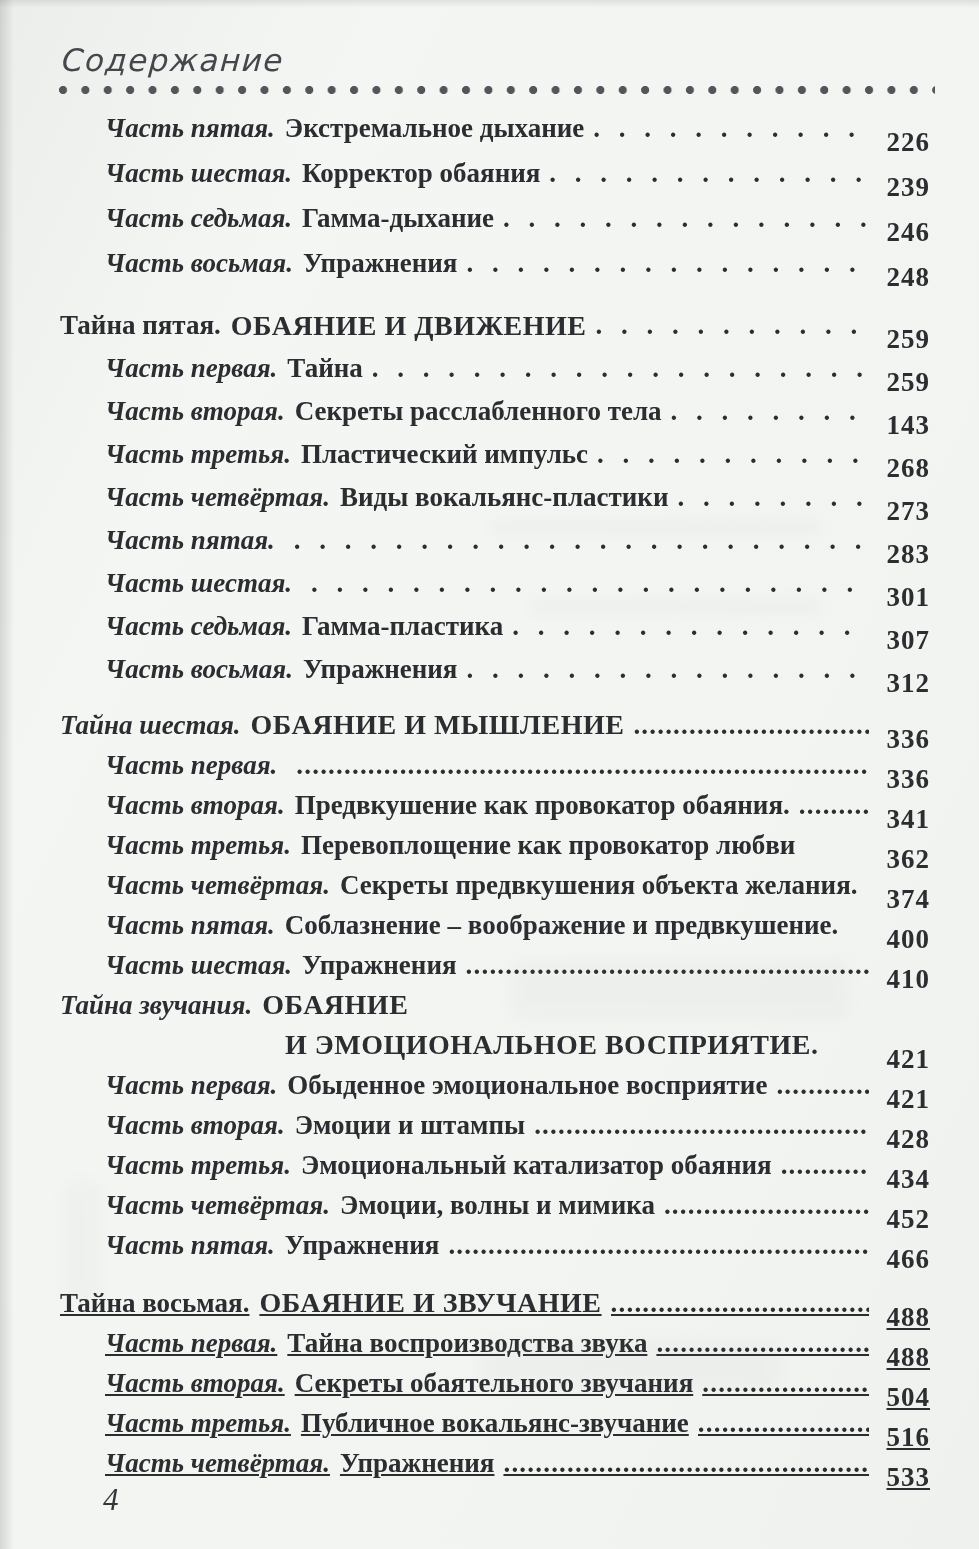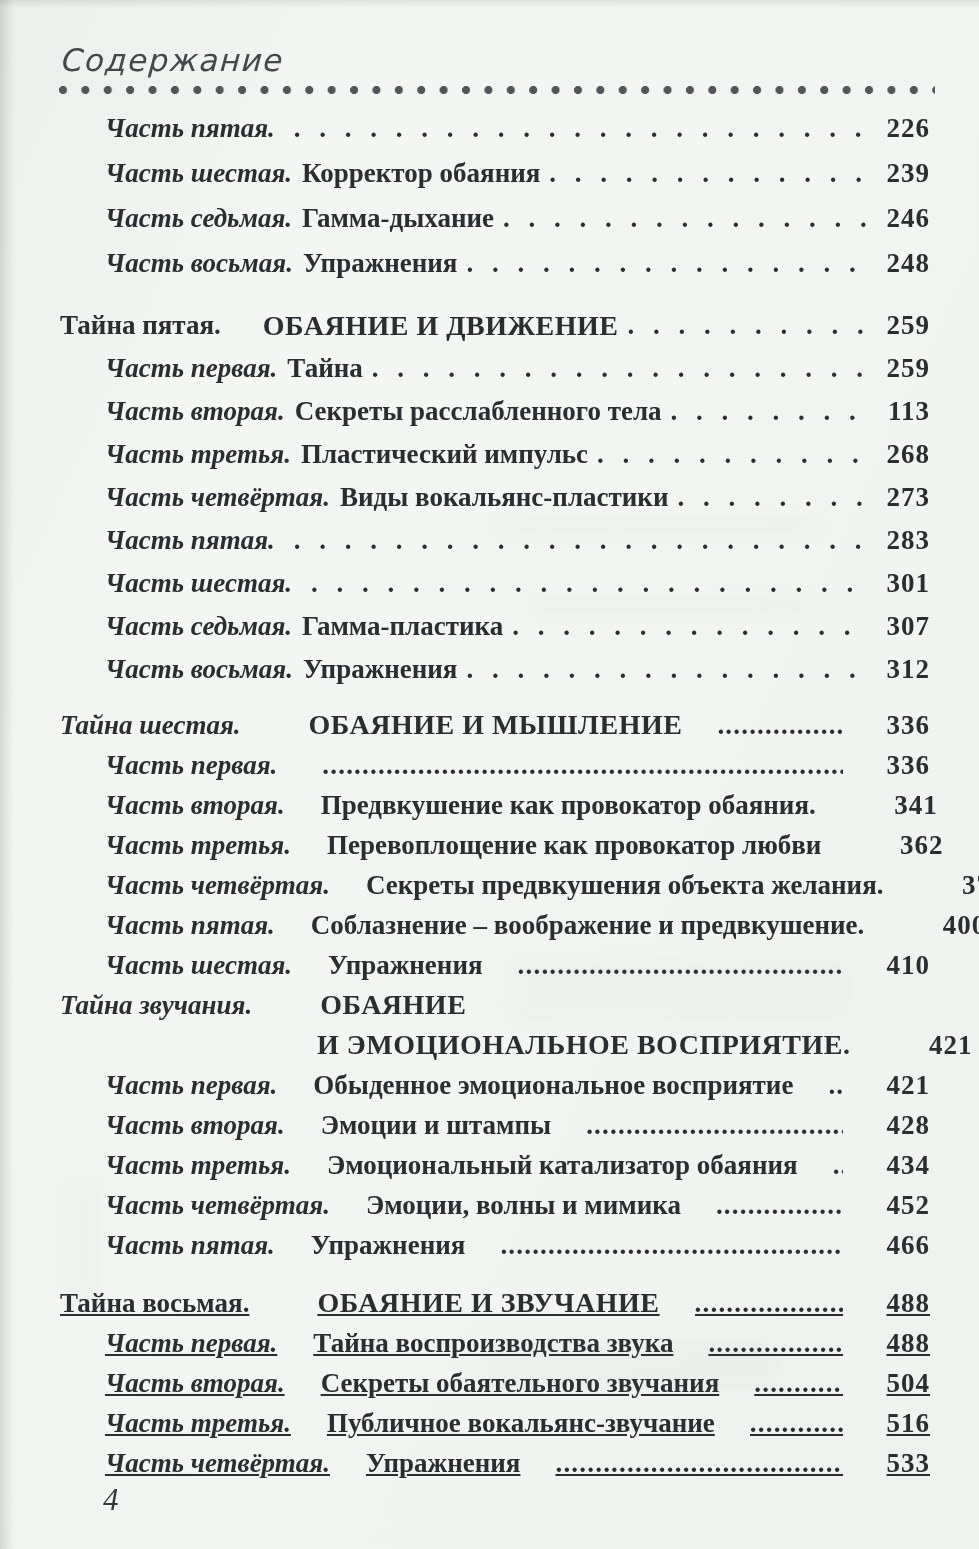--- a/index.html
+++ b/index.html
@@ -21,53 +21,54 @@
   .divider{
     position:absolute;left:58px;right:44px;top:84px;height:13px;
     background-image:radial-gradient(circle at 5px 6px,#54555a 3.7px,rgba(84,85,90,0) 4.4px);
     background-size:22.4px 13px;background-repeat:repeat-x;
   }
 
   .toc{position:absolute;left:60px;right:49px;top:106px;font-weight:700;font-size:27px;}
   .sec{margin:0;}
   .sec.s-a .row{height:45px;line-height:45px;}
   .sec.s-5 .row{height:43px;line-height:43px;}
-  .sec.s-6 .row,.sec.s-7 .row,.sec.s-8 .row{height:40px;line-height:40px;gap:26px;}
+  .sec.s-6 .row,.sec.s-7 .row,.sec.s-8 .row{height:40px;line-height:40px;}
   .sec.s-5{margin-top:18px;}
   .sec.s-6{margin-top:14px;}
   .sec.s-7{margin-top:0;}
   .sec.s-8{margin-top:18px;text-decoration:underline;}
 
-  .row{display:flex;align-items:flex-end;white-space:nowrap;}
+  .row{display:flex;align-items:center;white-space:nowrap;}
   .row.entry{padding-left:45px;}
   .row.indent{padding-left:225px;}
   .label{font-style:italic;margin-right:10px;}
   .label.up{font-style:normal;}
   .title{}
-  .row.heading .title{letter-spacing:.5px;font-size:28px;margin-left:32px;}
+  .row.heading .title{letter-spacing:.5px;font-size:28px;}
   .dots{flex:1;overflow:hidden;margin:0 5px 0 9px;}
   .dots.wide::after{content:". . . . . . . . . . . . . . . . . . . . . . . . . . . . . . . . . . . . . .";letter-spacing:6px;}
   .dots.tight::after{content:"..........................................................................";letter-spacing:1.2px;}
   .dots.none::after{content:"";}
   .pg{min-width:56px;text-align:right;letter-spacing:1px;margin-top:27px;}
 
   .folio{position:absolute;left:103px;top:1482px;font-style:italic;font-size:31px;color:#35363a;}
 
   .artifact{position:absolute;background:#878d90;filter:blur(7px);border-radius:10px;pointer-events:none;}
 </style>
 </head>
 <body>
 
 <div class="header">Содержание</div>
 <div class="divider"></div>
 
 <div class="toc">
     <div class="sec s-a">
       <div class="row entry">
         <span class="label">Часть пятая.</span>
+        <span class="title">Экстремальное дыхание</span>
         <span class="dots wide"></span>
         <span class="pg">226</span>
       </div>
       <div class="row entry">
         <span class="label">Часть шестая.</span>
         <span class="title">Корректор обаяния</span>
         <span class="dots wide"></span>
         <span class="pg">239</span>
       </div>
       <div class="row entry">
@@ -93,21 +94,21 @@
       <div class="row entry">
         <span class="label">Часть первая.</span>
         <span class="title">Тайна</span>
         <span class="dots wide"></span>
         <span class="pg">259</span>
       </div>
       <div class="row entry">
         <span class="label">Часть вторая.</span>
         <span class="title">Секреты расслабленного тела</span>
         <span class="dots wide"></span>
-        <span class="pg">113</span>
+        <span class="pg">143</span>
       </div>
       <div class="row entry">
         <span class="label">Часть третья.</span>
         <span class="title">Пластический импульс</span>
         <span class="dots wide"></span>
         <span class="pg">268</span>
       </div>
       <div class="row entry">
         <span class="label">Часть четвёртая.</span>
         <span class="title">Виды вокальянс-пластики</span>

